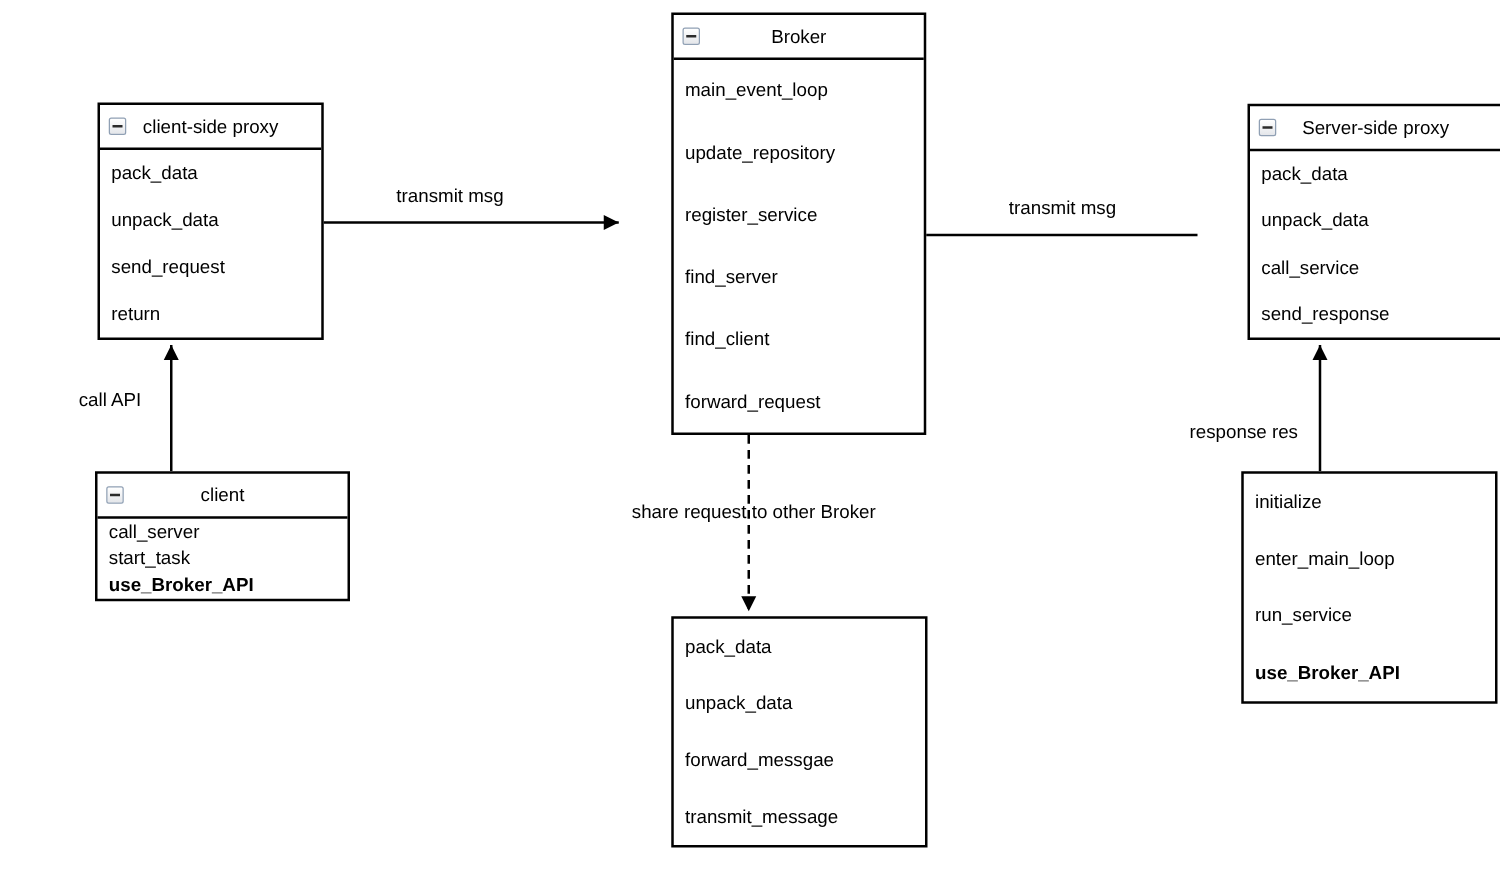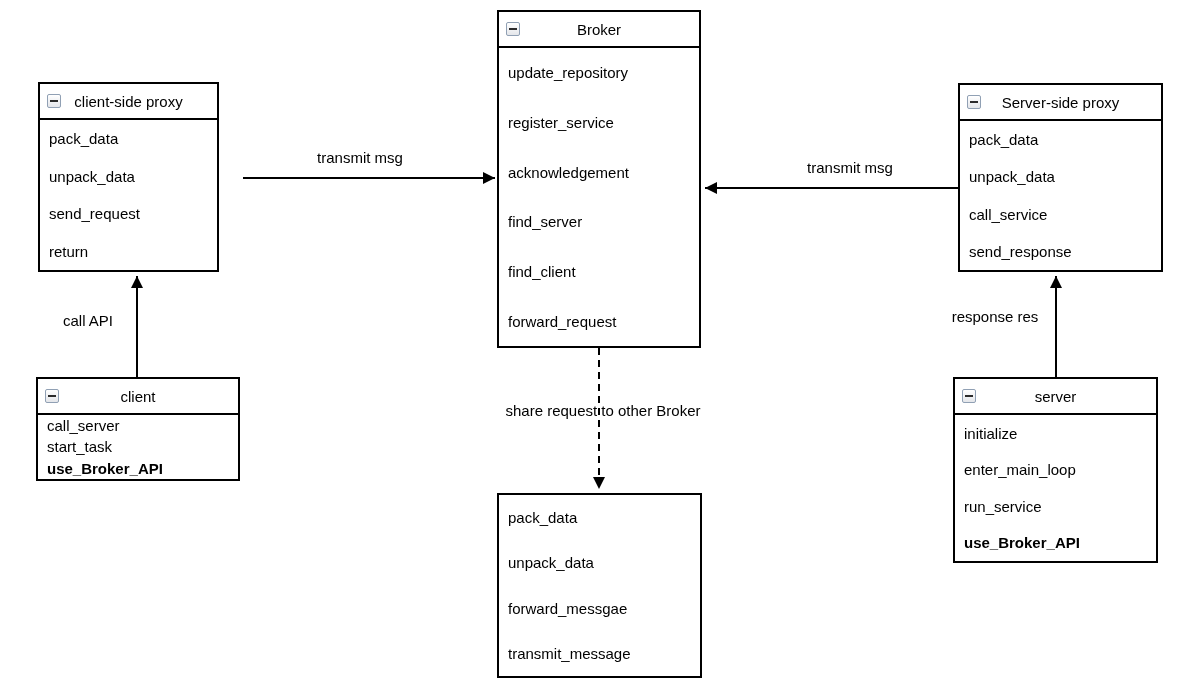--- a/index.html
+++ b/index.html
@@ -16,20 +16,21 @@
     color: #000000;
     overflow: hidden;
   }
   .uml-box {
     position: absolute;
     background: #ffffff;
     border: 2px solid #000000;
     box-sizing: border-box;
     display: flex;
     flex-direction: column;
+    margin-left: 40px;
   }
   .box-header {
     flex: 0 0 34px;
     height: 34px;
     border-bottom: 2px solid #000000;
     position: relative;
     display: flex;
     align-items: center;
     justify-content: center;
     font-size: 15px;
@@ -115,23 +116,23 @@
     <line class="edge" x1="1056" y1="377" x2="1056" y2="276" marker-end="url(#arrow)"></line>
     <line class="edge dashed" x1="599" y1="348" x2="599" y2="489" marker-end="url(#arrow)"></line>
   </svg>
 
   <div class="uml-box" style="left:497px; top:10px; width:204px; height:338px;">
     <div class="box-header">
       <span class="collapse-icon"></span>
       <span>Broker</span>
     </div>
     <div class="box-body">
+      <div class="mrow">main_event_loop</div>
       <div class="mrow">update_repository</div>
       <div class="mrow">register_service</div>
-      <div class="mrow">acknowledgement</div>
       <div class="mrow">find_server</div>
       <div class="mrow">find_client</div>
       <div class="mrow">forward_request</div>
     </div>
   </div>
 
   <div class="uml-box" style="left:38px; top:82px; width:181px; height:190px;">
     <div class="box-header">
       <span class="collapse-icon"></span>
       <span>client-side proxy</span>
@@ -163,40 +164,36 @@
       <span>client</span>
     </div>
     <div class="box-body">
       <div class="mrow">call_server</div>
       <div class="mrow">start_task</div>
       <div class="mrow bold">use_Broker_API</div>
     </div>
   </div>
 
   <div class="uml-box" style="left:953px; top:377px; width:205px; height:186px;">
-    <div class="box-header">
-      <span class="collapse-icon"></span>
-      <span>server</span>
-    </div>
     <div class="box-body">
       <div class="mrow">initialize</div>
       <div class="mrow">enter_main_loop</div>
       <div class="mrow">run_service</div>
       <div class="mrow bold">use_Broker_API</div>
     </div>
   </div>
 
   <div class="uml-box" style="left:497px; top:493px; width:205px; height:185px;">
     <div class="box-body">
       <div class="mrow">pack_data</div>
       <div class="mrow">unpack_data</div>
       <div class="mrow">forward_messgae</div>
       <div class="mrow">transmit_message</div>
     </div>
   </div>
 
   <div class="edge-label" style="left:360px; top:157px;">transmit msg</div>
   <div class="edge-label" style="left:850px; top:167px;">transmit msg</div>
   <div class="edge-label" style="left:88px; top:320px;">call API</div>
-  <div class="edge-label" style="left:995px; top:316px;">response res</div>
+  <div class="edge-label" style="left:995px; top:346px;">response res</div>
   <div class="edge-label" style="left:603px; top:410px;">share request to other Broker</div>
 
 </div>
 
 </body></html>

